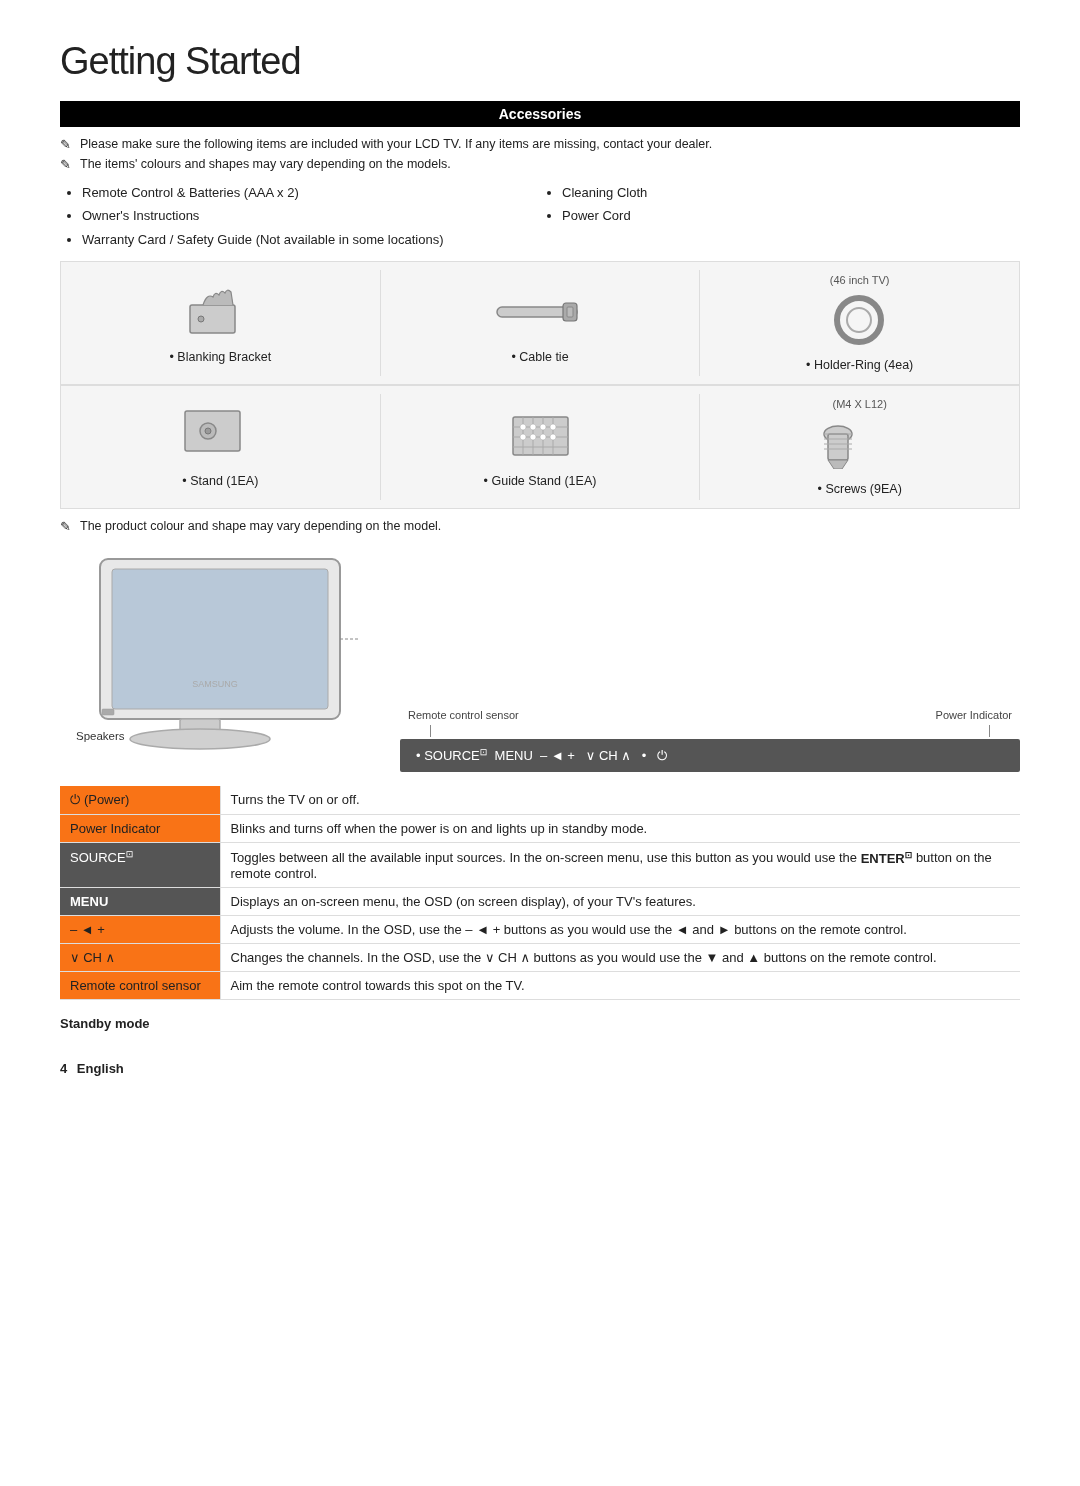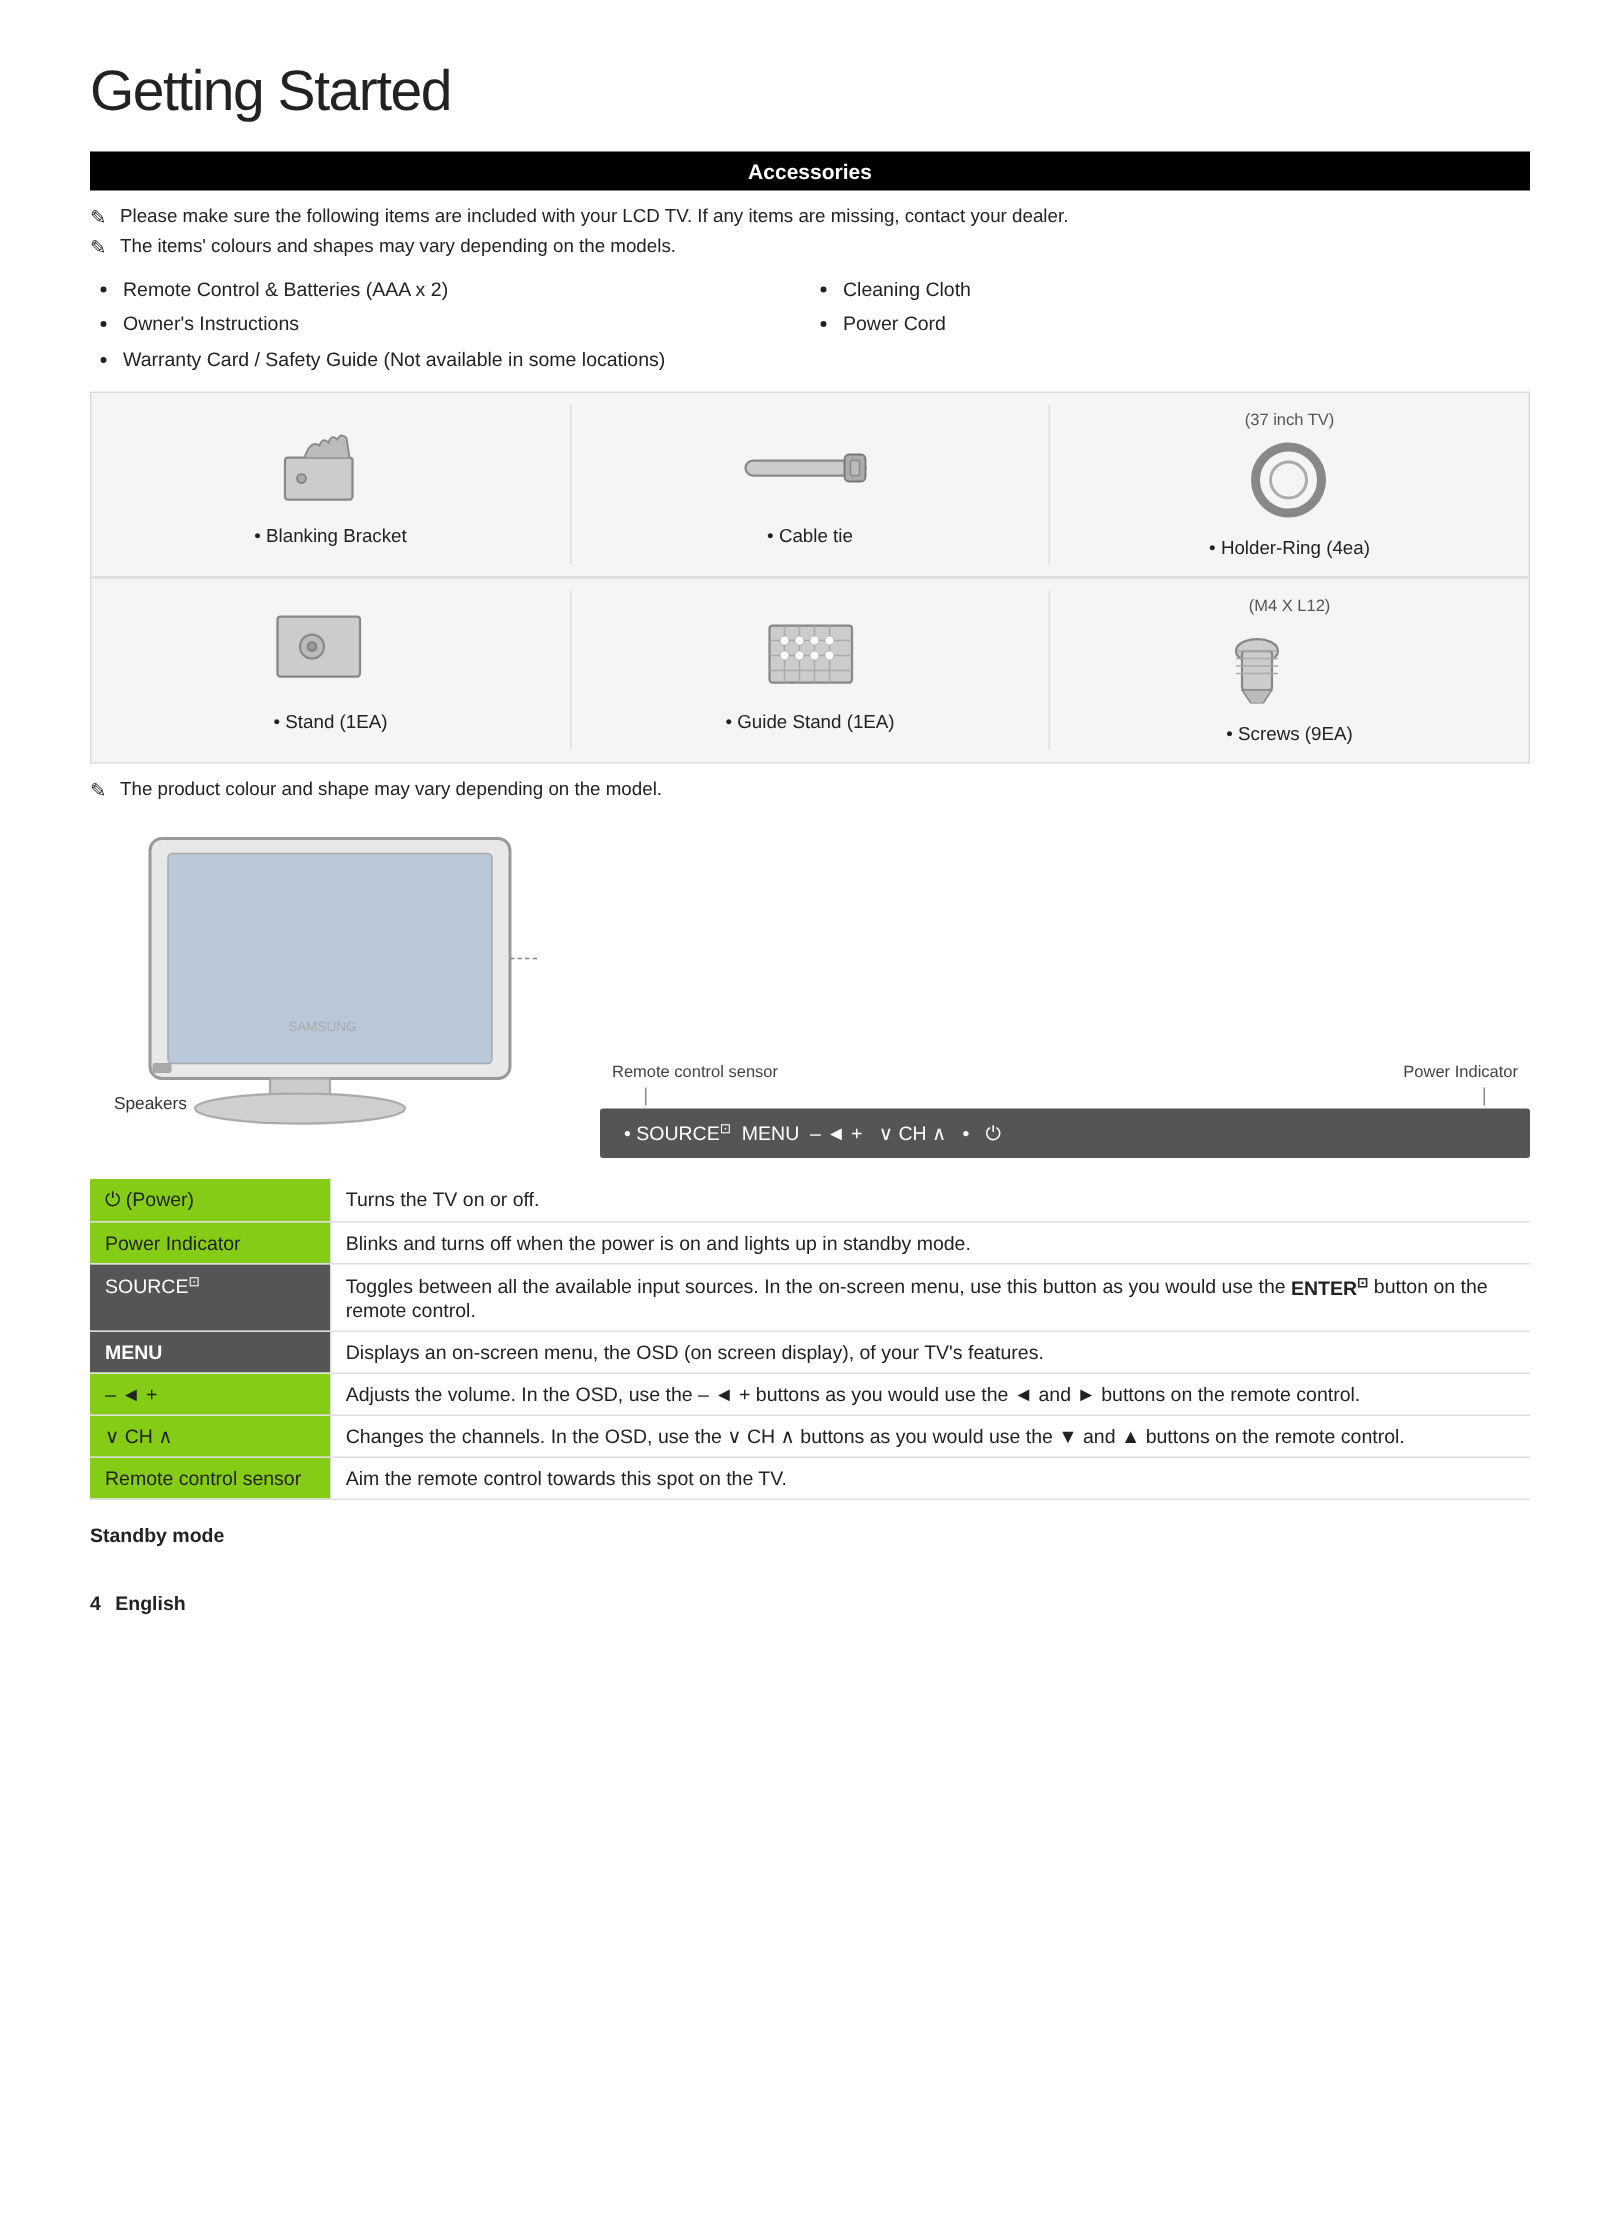--- a/index.html
+++ b/index.html
@@ -121,21 +121,21 @@
     }
     .feature-table tr {
       border-bottom: 1px solid #ddd;
     }
     .feature-table td {
       padding: 6px 10px;
       vertical-align: top;
     }
     .feature-table td:first-child {
       width: 160px;
-      background: #84cc16;
+      background: #f97316;
       font-weight: 500;
       border-right: 1px solid #ddd;
       white-space: nowrap;
     }
     .feature-table td:first-child.dark {
       background: #555;
       color: #fff;
     }
     .standby-section {
       margin-top: 16px;
@@ -209,21 +209,21 @@
         <div class="item-img">
           <svg width="90" height="35" viewBox="0 0 90 35">
             <rect x="2" y="12" width="80" height="10" rx="5" fill="#ccc" stroke="#888" stroke-width="1.5"></rect>
             <rect x="68" y="8" width="14" height="18" rx="3" fill="#aaa" stroke="#777" stroke-width="1.2"></rect>
             <rect x="72" y="12" width="6" height="10" rx="1" fill="#bbb" stroke="#888" stroke-width="1"></rect>
           </svg>
         </div>
         <div class="item-label">Cable tie</div>
       </div>
       <div class="item-cell">
-        <div class="label-note" style="margin-bottom:4px;">(37 inch TV)</div>
+        <div class="label-note" style="margin-bottom:4px;">(46 inch TV)</div>
         <div class="item-img">
           <svg width="55" height="55" viewBox="0 0 55 55">
             <circle cx="27" cy="27" r="22" fill="none" stroke="#888" stroke-width="6"></circle>
             <circle cx="27" cy="27" r="12" fill="none" stroke="#aaa" stroke-width="2"></circle>
           </svg>
         </div>
         <div class="item-label">Holder-Ring (4ea)</div>
       </div>
     </div>
 

